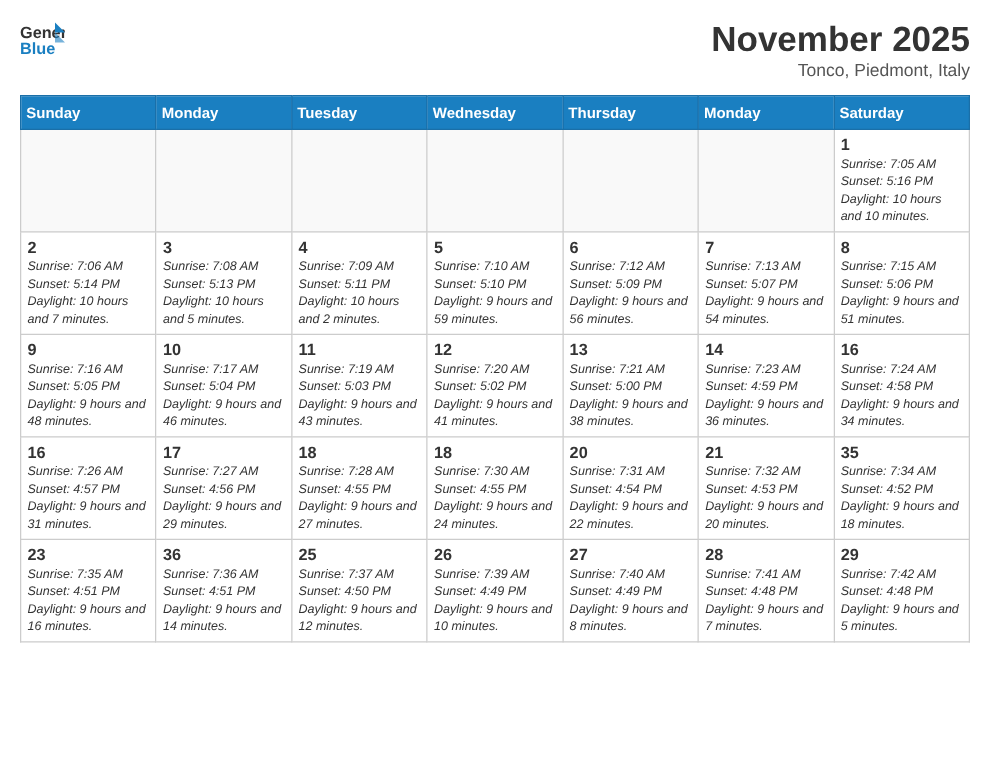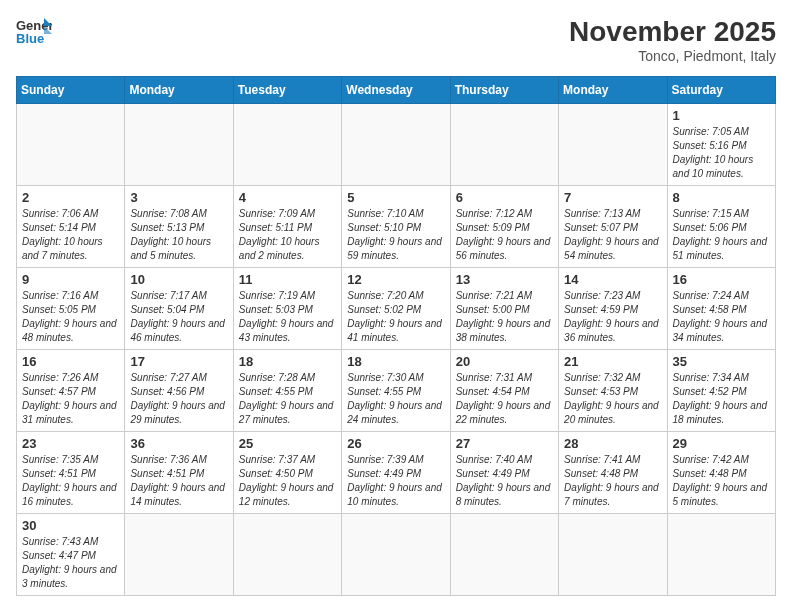--- a/index.html
+++ b/index.html
@@ -235,26 +235,14 @@
   </td>
         <td>
     <span class="day-number">28</span>
     <div class="day-info">Sunrise: 7:41 AM<br>Sunset: 4:48 PM<br>Daylight: 9 hours and 7 minutes.</div>
   </td>
         <td>
     <span class="day-number">29</span>
     <div class="day-info">Sunrise: 7:42 AM<br>Sunset: 4:48 PM<br>Daylight: 9 hours and 5 minutes.</div>
   </td>
       </tr>
-      <tr class="week-row">
-        <td>
-    <span class="day-number">30</span>
-    <div class="day-info">Sunrise: 7:43 AM<br>Sunset: 4:47 PM<br>Daylight: 9 hours and 3 minutes.</div>
-  </td>
-        <td class="empty-cell"></td>
-        <td class="empty-cell"></td>
-        <td class="empty-cell"></td>
-        <td class="empty-cell"></td>
-        <td class="empty-cell"></td>
-        <td class="empty-cell"></td>
-      </tr>
     </tbody>
 </table>
 
 </body></html>

